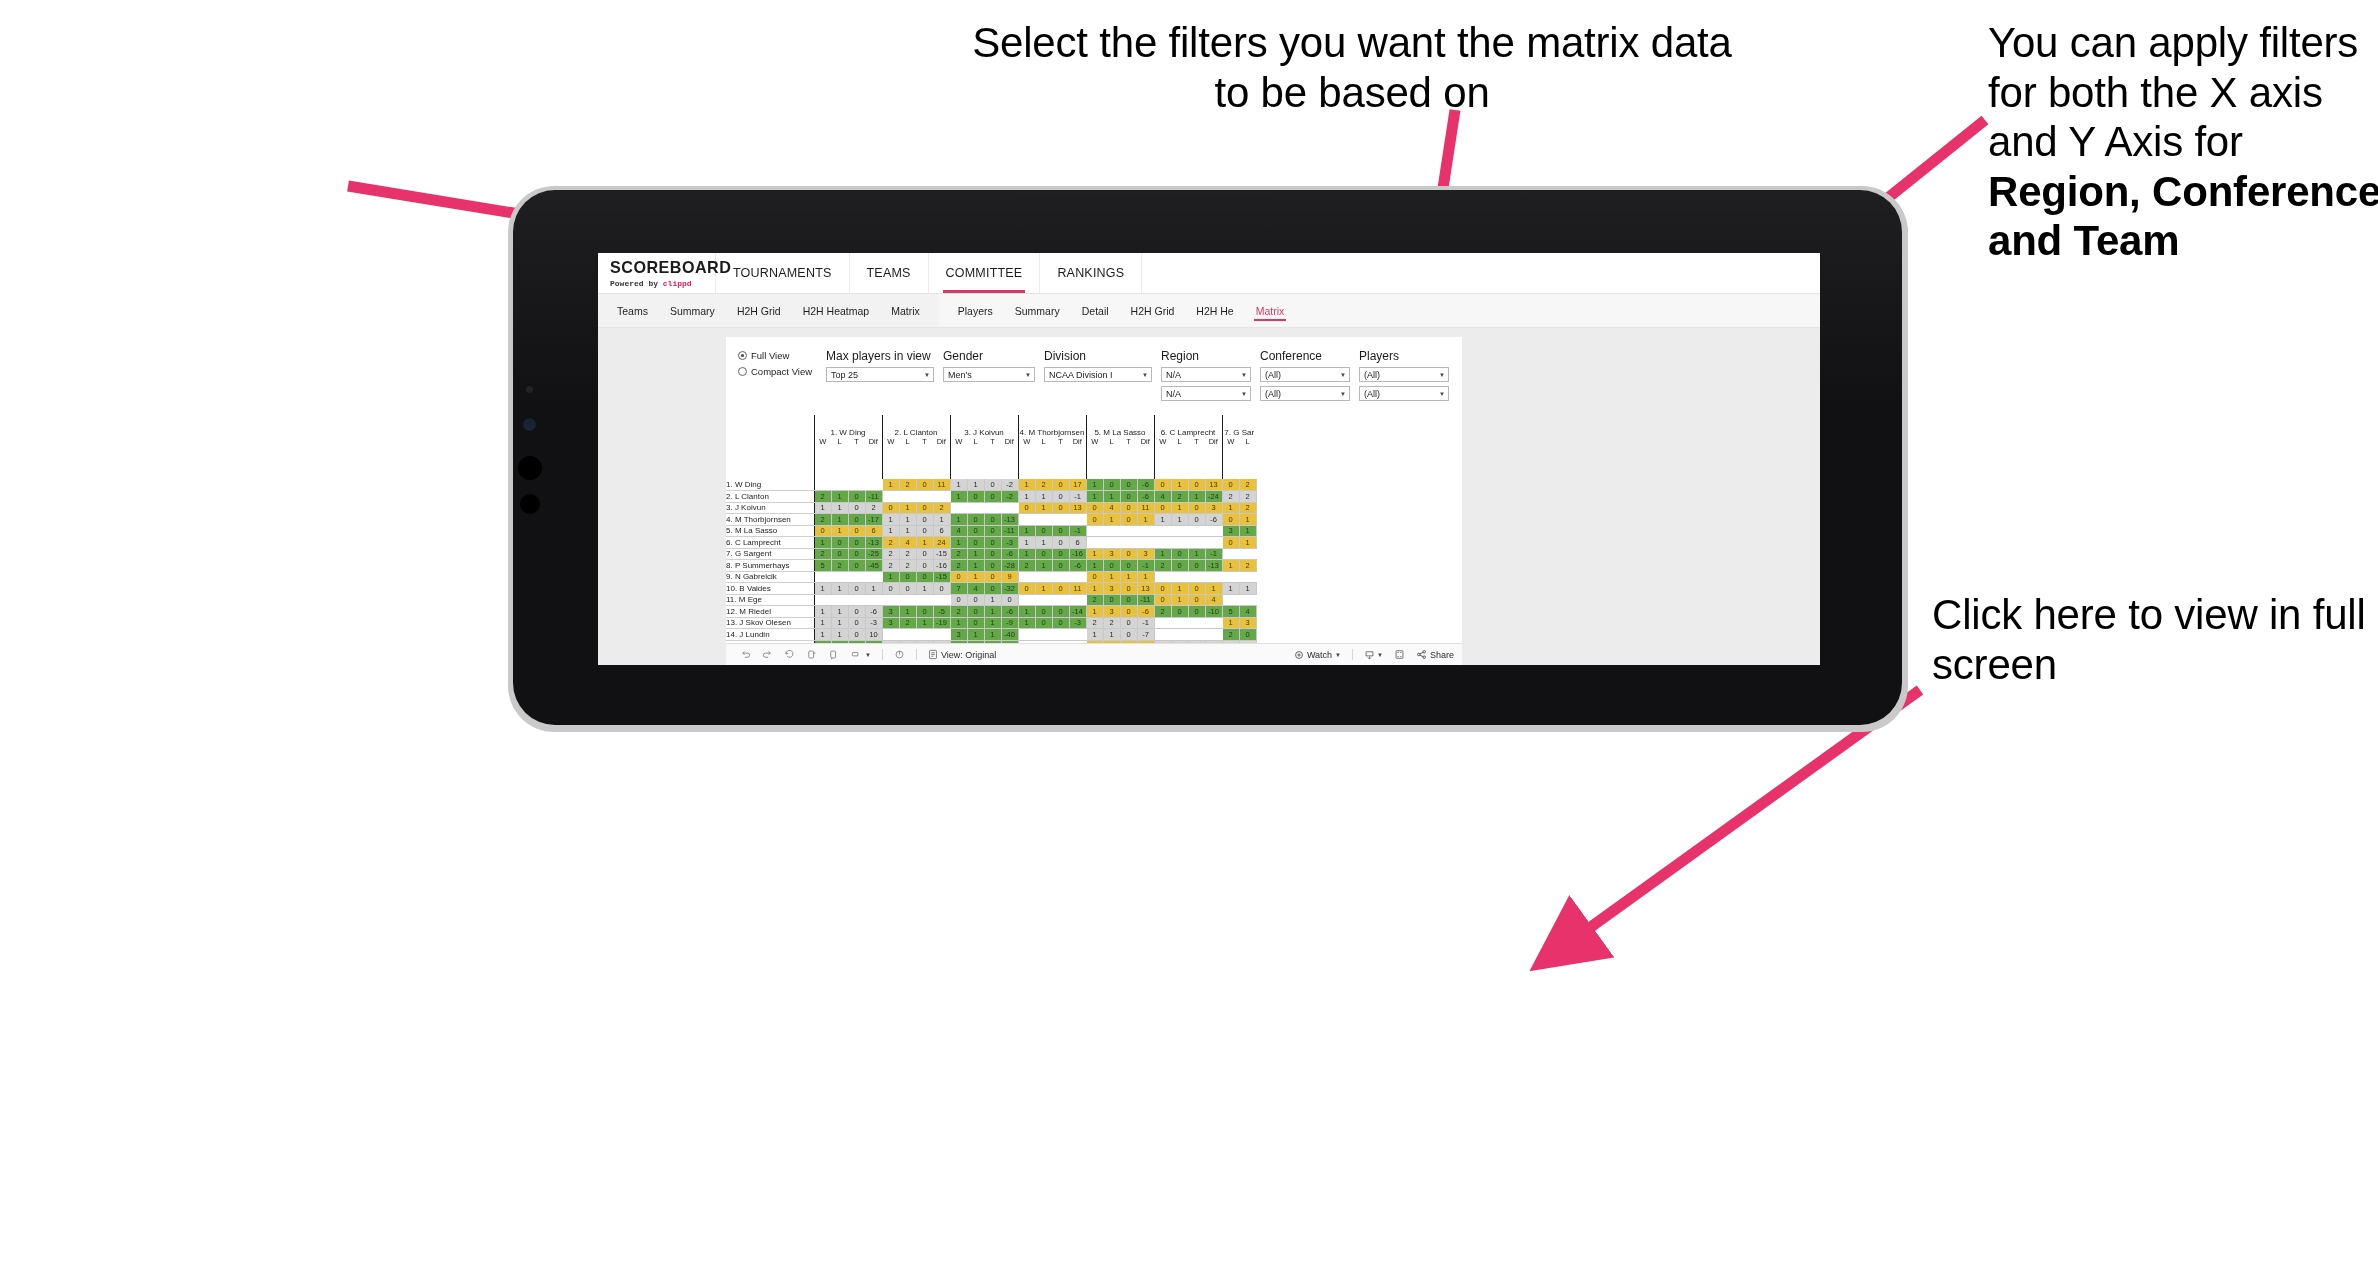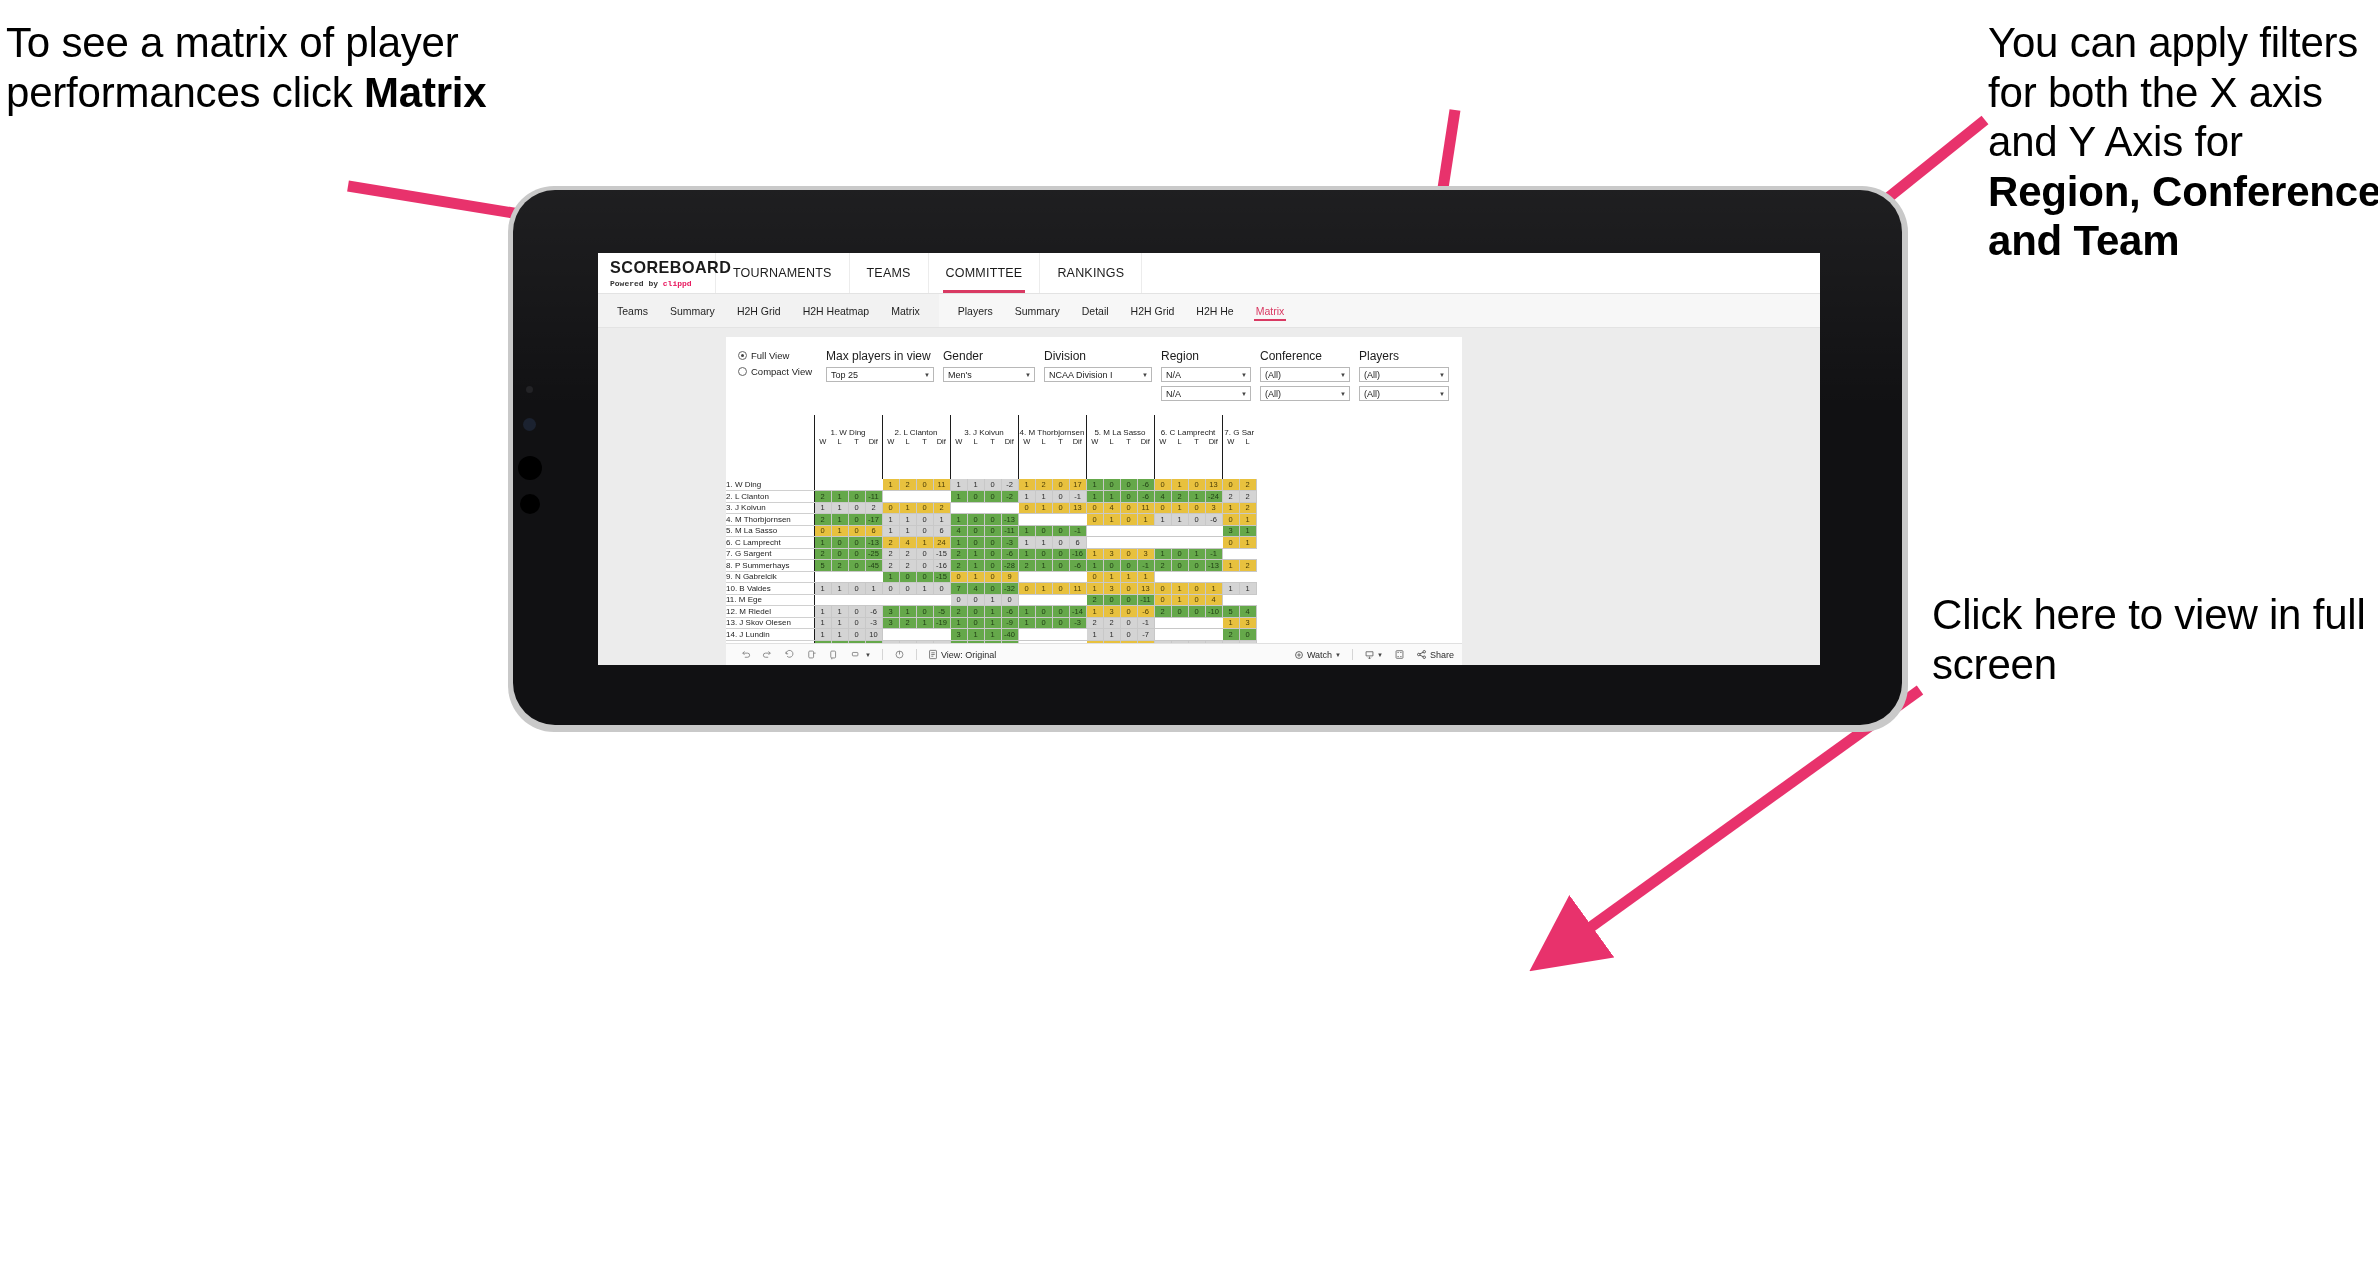--- a/index.html
+++ b/index.html
@@ -192,22 +192,22 @@
   .tb-right { margin-left:auto; display:flex; align-items:center; gap:11px; }
   .tb-ico { display:flex; align-items:center; color:#6b6b6b; }
   .tb-div { width:1px; height:11px; background:#d5d5d5; }
   .tb-text { display:flex; align-items:center; gap:3px; color:#2b2b2b;}
 </style>
 </head>
 <body>
 
 <div id="stage">
 
-  <div class="callout" id="callout-tl"><span>To see a matrix of player performances click </span><b>Matrix</b></div>
-
+
+  <div class="callout" id="callout-tm">Select the filters you want the matrix data to be based on</div>
 
   <div class="callout" id="callout-tr"><span>You  can apply filters for both the X axis and Y Axis for </span><b>Region, Conference and Team</b></div>
 
   <div class="callout" id="callout-br">Click here to view in full screen</div>
 
   <svg id="arrows" width="2378" height="1280" viewBox="0 0 2378 1280">
     <defs>
       <marker id="ah" viewBox="0 0 12 12" refX="9" refY="6" markerWidth="7" markerHeight="7" orient="auto-start-reverse">
         <path d="M0 0 L12 6 L0 12 z" fill="#e8326c"></path>
       </marker>

